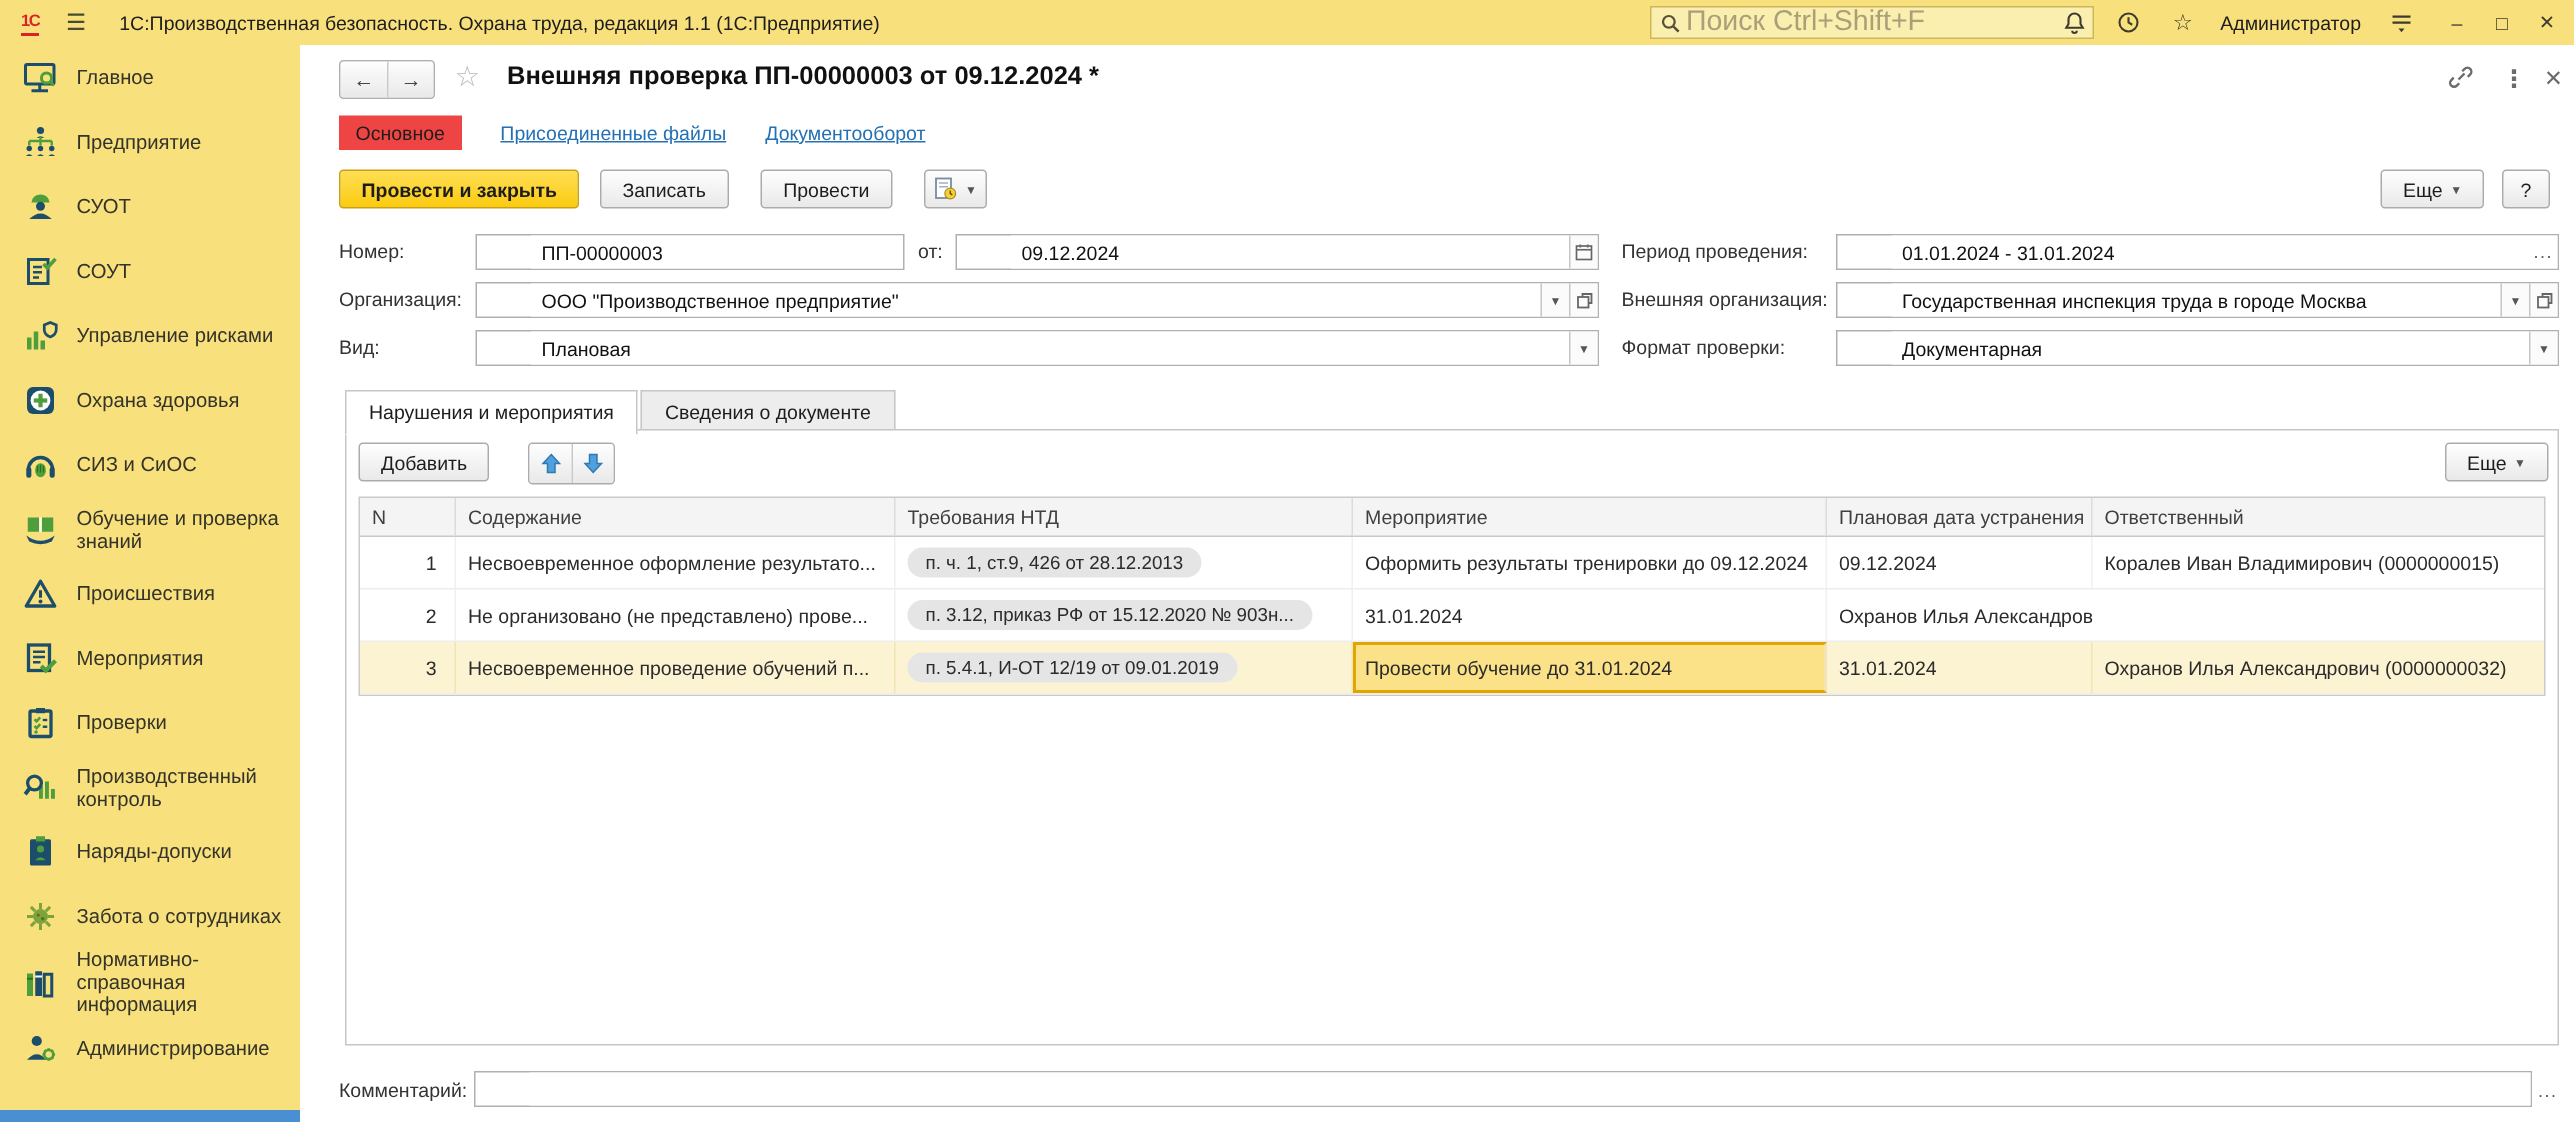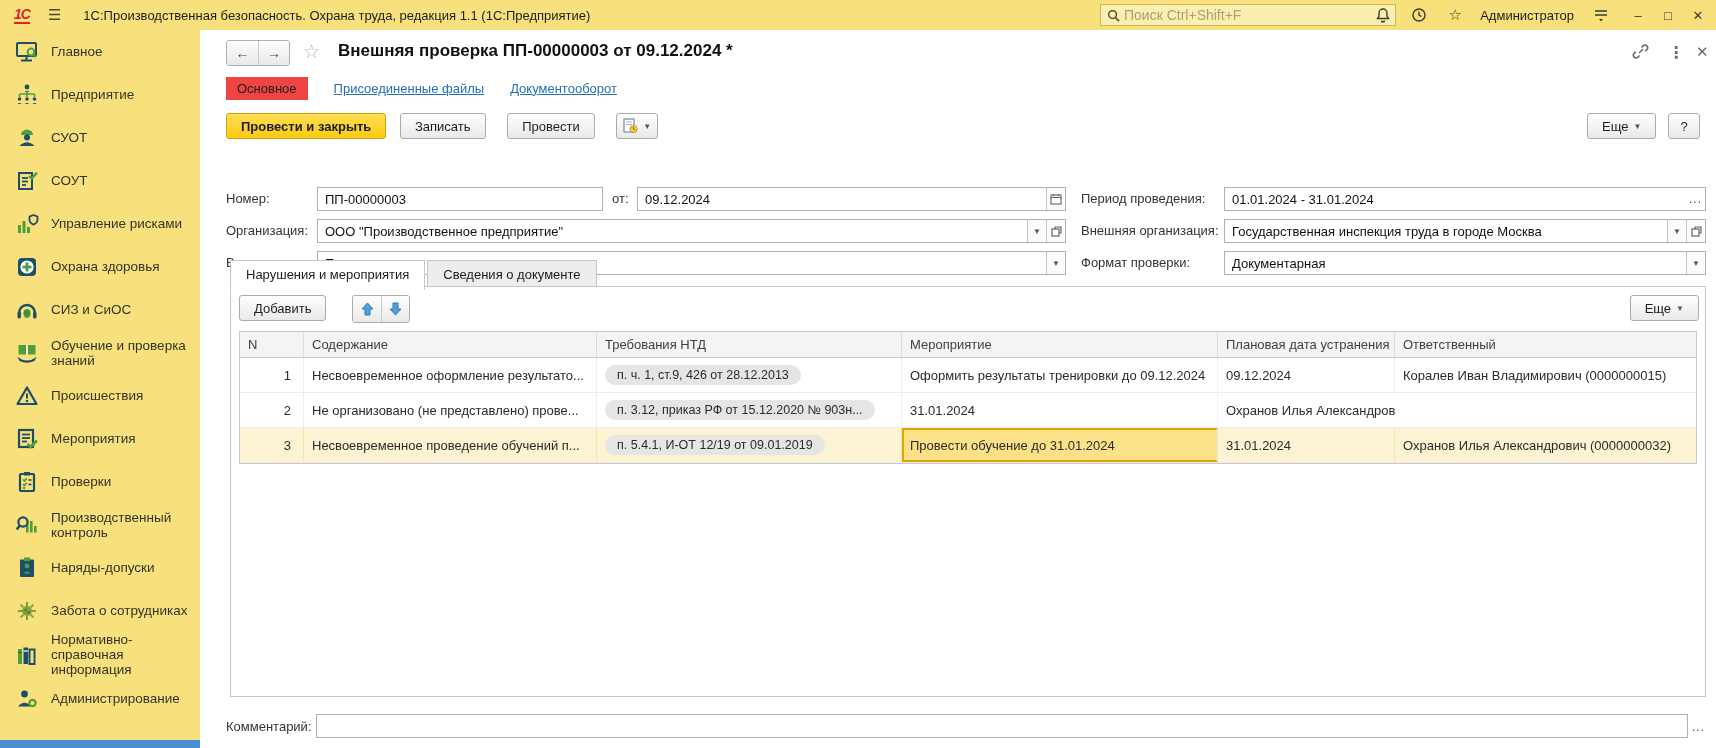--- a/index.html
+++ b/index.html
@@ -3,29 +3,29 @@
 <meta charset="utf-8">
 <style>
   * { margin:0; padding:0; box-sizing:border-box; }
   html,body { width:1716px; height:748px; overflow:hidden; background:#fff;
     font-family:"Liberation Sans","DejaVu Sans",sans-serif; font-size:13px; color:#2b2b2b; }
   .screen { position:relative; width:1716px; height:748px; }
 
   
   .titlebar { position:absolute; left:0; top:0; width:1716px; height:30px;
     background:#F8E17C; display:flex; align-items:center; }
-  .logo { margin-left:14px; font-weight:bold; font-size:14px; color:#D8232A;
-    border-bottom:2px solid #D8232A; line-height:16px; letter-spacing:-1px; font-style:italic; }
+  .logo { margin-left:14px; font-weight:bold; font-size:11px; color:#D8232A;
+    border-bottom:2px solid #D8232A; line-height:16px; letter-spacing:-1px; }
   .burger { margin-left:18px; font-size:15px; color:#4a4a33; cursor:pointer; }
   .tb-title { margin-left:22px; font-size:13px; color:#1d1d1d; }
   .tb-right { position:absolute; right:0; top:0; height:30px; display:flex; align-items:center; }
   .searchbox { position:absolute; right:320px; top:4px; width:296px; height:22px;
     background:#FBEFAF; border:1px solid #CBB75F; display:flex; align-items:center; }
   .searchbox svg { margin:0 4px 0 6px; }
-  .searchbox input { flex:1; border:0; outline:0; background:transparent; font-size:14px; color:#3c3c3c; }
+  .searchbox input { flex:1; border:0; outline:0; background:transparent; font-size:19px; color:#3c3c3c; }
   .searchbox input::placeholder { color:#A9A07A; }
   .tb-ic { width:22px; height:22px; display:flex; align-items:center; justify-content:center;
     margin-right:14px; cursor:pointer; color:#3b3b2e; font-size:15px; }
   .tb-user { margin-right:16px; font-size:13px; color:#1d1d1d; cursor:pointer; }
   .winbtn { width:24px; height:22px; display:flex; align-items:center; justify-content:center;
     margin-right:6px; font-size:13px; color:#3b3b2e; cursor:pointer; }
 
   
   .sidebar { position:absolute; left:0; top:30px; width:200px; height:718px; background:#F8E17C; overflow:hidden; }
   .side-item { display:flex; align-items:center; padding:0 6px 0 14px; min-height:43px; cursor:pointer; }
@@ -55,24 +55,24 @@
   .cmdbar { position:absolute; left:26px; top:83px; width:1482px; height:30px; }
   .btn { display:inline-flex; align-items:center; justify-content:center; height:26px; padding:0 14px;
     background:linear-gradient(#FEFEFE,#E9E9E9); border:1px solid #ABABAB; border-radius:3px;
     font-size:13px; color:#1d1d1d; cursor:pointer; vertical-align:top; }
   .btn.primary { background:linear-gradient(#FFDE55,#FBCB10); border-color:#C9A112; font-weight:bold; }
   .btn.icon-split { padding:0 6px; }
   .caret { font-size:8px; color:#555; margin-left:5px; }
   .cmd-right { position:absolute; right:8px; top:0; }
 
   
-  .frow { position:absolute; left:0; width:1516px; height:24px;margin-top:31px; }
+  .frow { position:absolute; left:0; width:1516px; height:24px; }
   .flabel { position:absolute; left:26px; top:4px; color:#333; }
   .flabel2 { position:absolute; left:881px; top:4px; color:#333; }
-  .fld { position:absolute; display:flex; align-items:stretch; height:24px; background:#fff; border:1px solid #B0B0B0; }
+  .fld { position:absolute; display:flex; align-items:stretch; height:24px; background:#fff; border:1px solid #B0B0B0;padding-left:36px; }
   .fld input { flex:1; border:0; outline:0; padding:0 7px; font-size:13px; color:#111;
     font-family:"Liberation Sans","DejaVu Sans",sans-serif; min-width:0; }
   .mini { width:19px; flex:none; display:flex; align-items:center; justify-content:center;
     border-left:1px solid #C6C6C6; background:#FBFBFB; color:#555; cursor:pointer; }
   .mini.noborder { border-left:none; background:#fff; }
   .mini .caret { margin:0; }
 
   
   .tabs { position:absolute; left:30px; top:230px; display:flex; }
   .tab { padding:6px 15px 7px; border:1px solid #C6C6C6; background:#EDEDED; color:#1d1d1d; cursor:pointer; margin-right:2px; }

